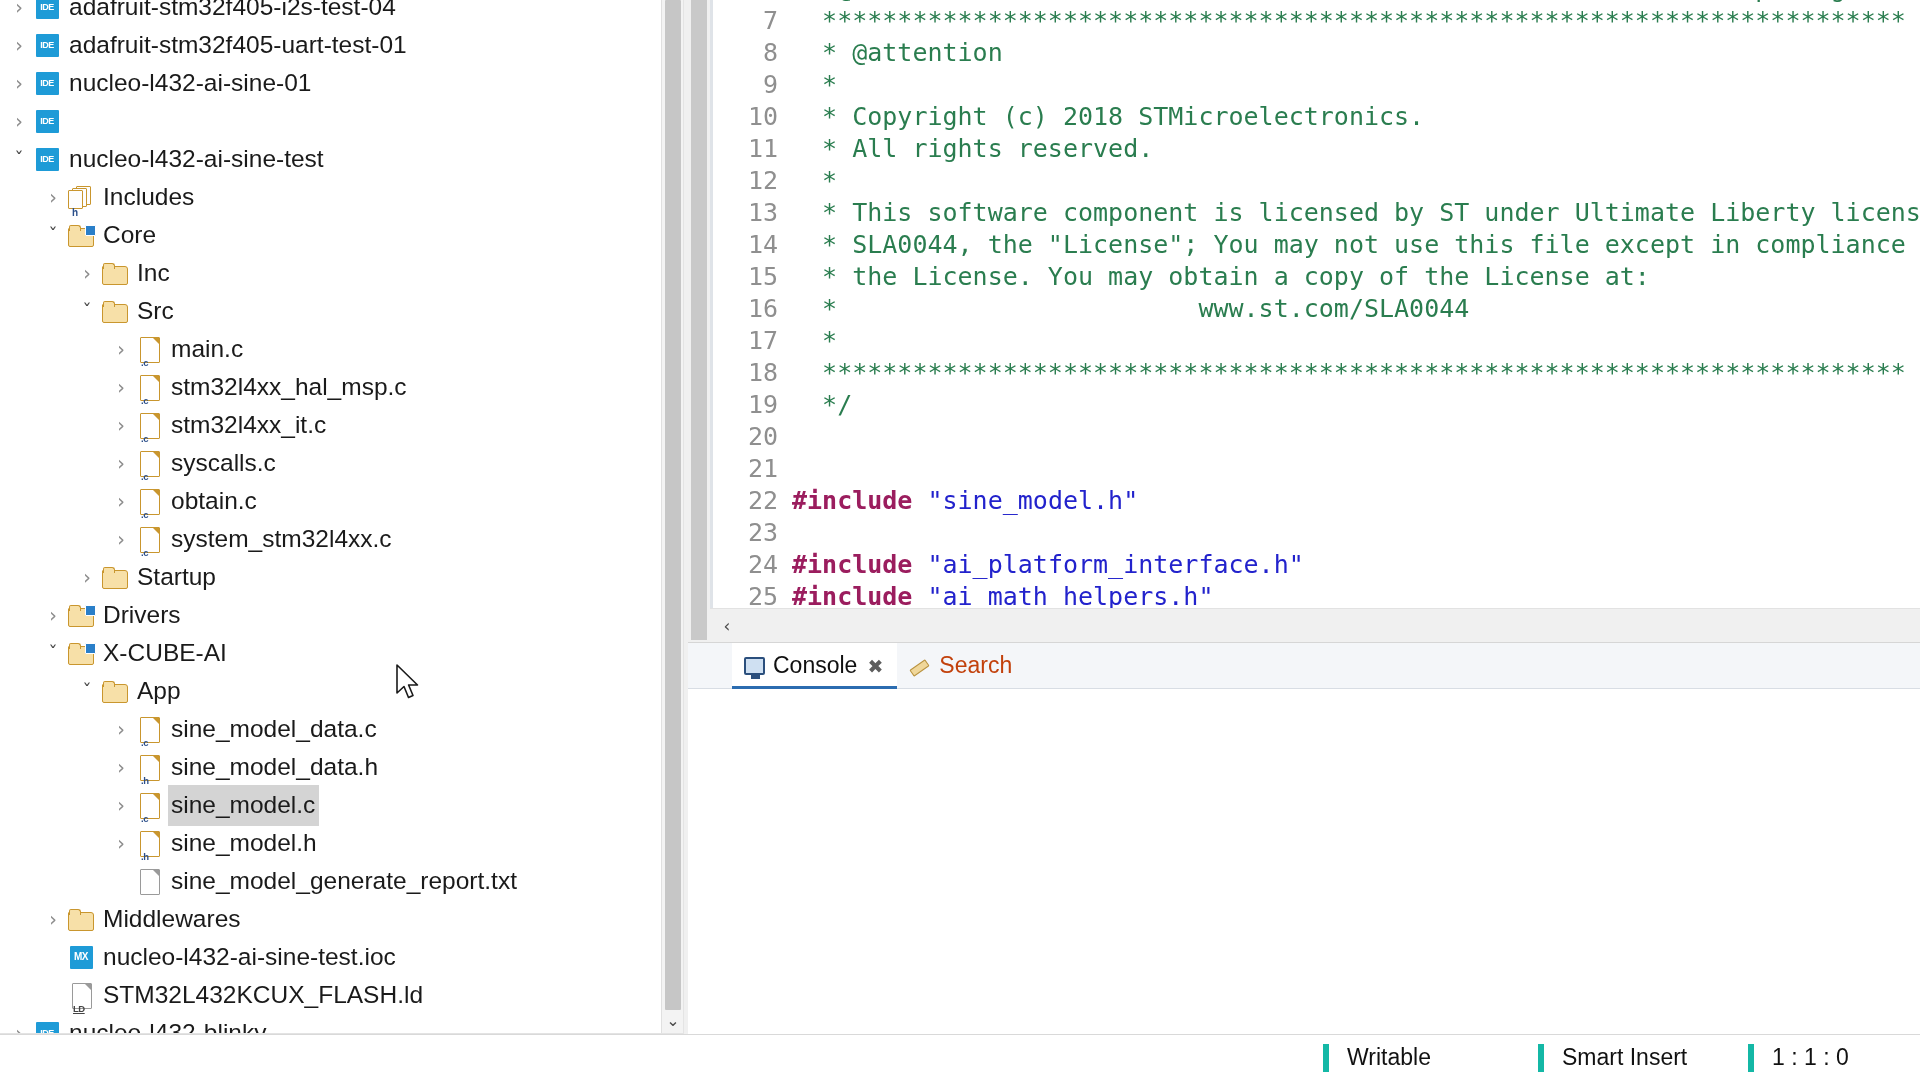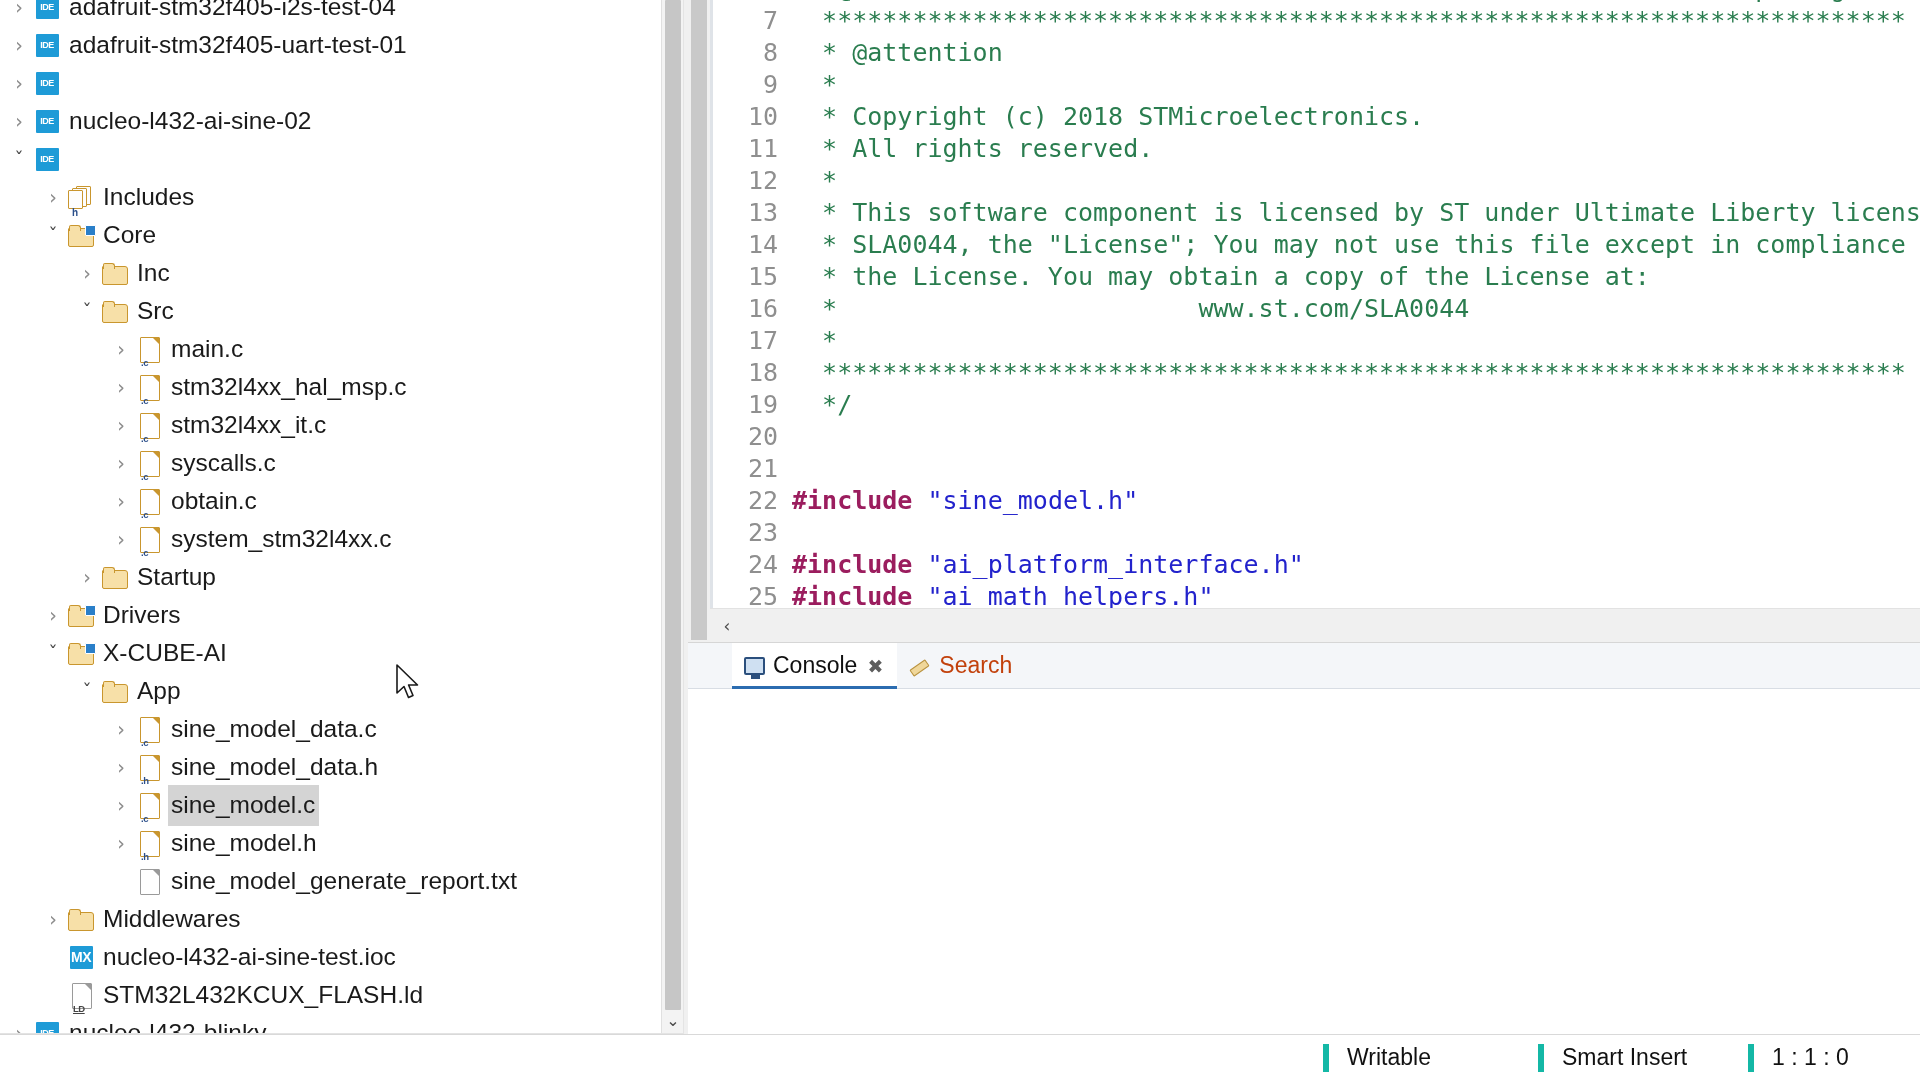--- a/index.html
+++ b/index.html
@@ -58,21 +58,21 @@
   
   .ic-ide {
     width: 23px; height: 23px; background: #1e9bd7;
     color: #fff; font-size: 9px; font-weight: bold;
     font-family: "Liberation Sans", sans-serif;
     display: flex; align-items: center; justify-content: center;
     letter-spacing: -0.5px; border-radius: 1px;
   }
   .ic-mx {
     width: 23px; height: 23px; background: #1e9bd7;
-    color: #fff; font-size: 14px; font-weight: bold;
+    color: #fff; font-size: 10px; font-weight: bold;
     display: flex; align-items: center; justify-content: center;
     letter-spacing: -0.5px; border-radius: 1px;
   }
   .ic-folder { position: relative; width: 26px; height: 21px; }
   .ic-folder::before {
     content: ""; position: absolute; left: 0; top: 3px;
     width: 24px; height: 17px;
     background: #f7e0a8;
     border: 1.4px solid #c9962e;
     border-radius: 1px 3px 2px 2px;
@@ -274,33 +274,34 @@
             <span class="ico">
               <span class="ic-ide">IDE</span>
             </span>
             <span class="lbl">adafruit-stm32f405-uart-test-01</span>
           </div>
           <div class="row" style="padding-left: 6px;">
             <span class="twisty">›</span>
             <span class="ico">
               <span class="ic-ide">IDE</span>
             </span>
+            <span class="lbl">nucleo-l432-ai-sine-01</span>
           </div>
           <div class="row" style="padding-left: 6px;">
             <span class="twisty">›</span>
             <span class="ico">
               <span class="ic-ide">IDE</span>
             </span>
-            <span class="lbl">nucleo-l432-ai-sine-02</span>
           </div>
           <div class="row" style="padding-left: 6px;">
             <span class="twisty open">ˇ</span>
             <span class="ico">
               <span class="ic-ide">IDE</span>
             </span>
+            <span class="lbl">nucleo-l432-ai-sine-test</span>
           </div>
           <div class="row" style="padding-left: 40px;">
             <span class="twisty">›</span>
             <span class="ico">
               <span class="ic-includes">
                 <span class="pg"></span>
                 <span class="pg"></span>
                 <span class="pg"></span>
               </span>
             </span>

